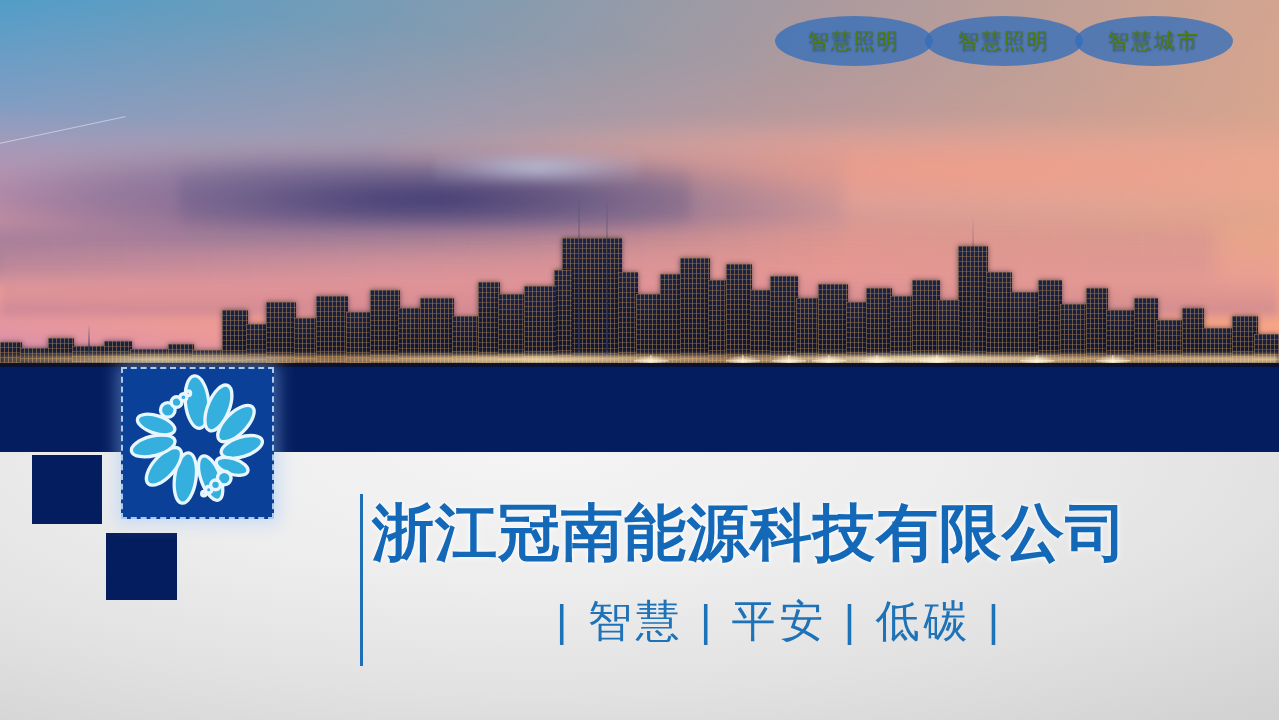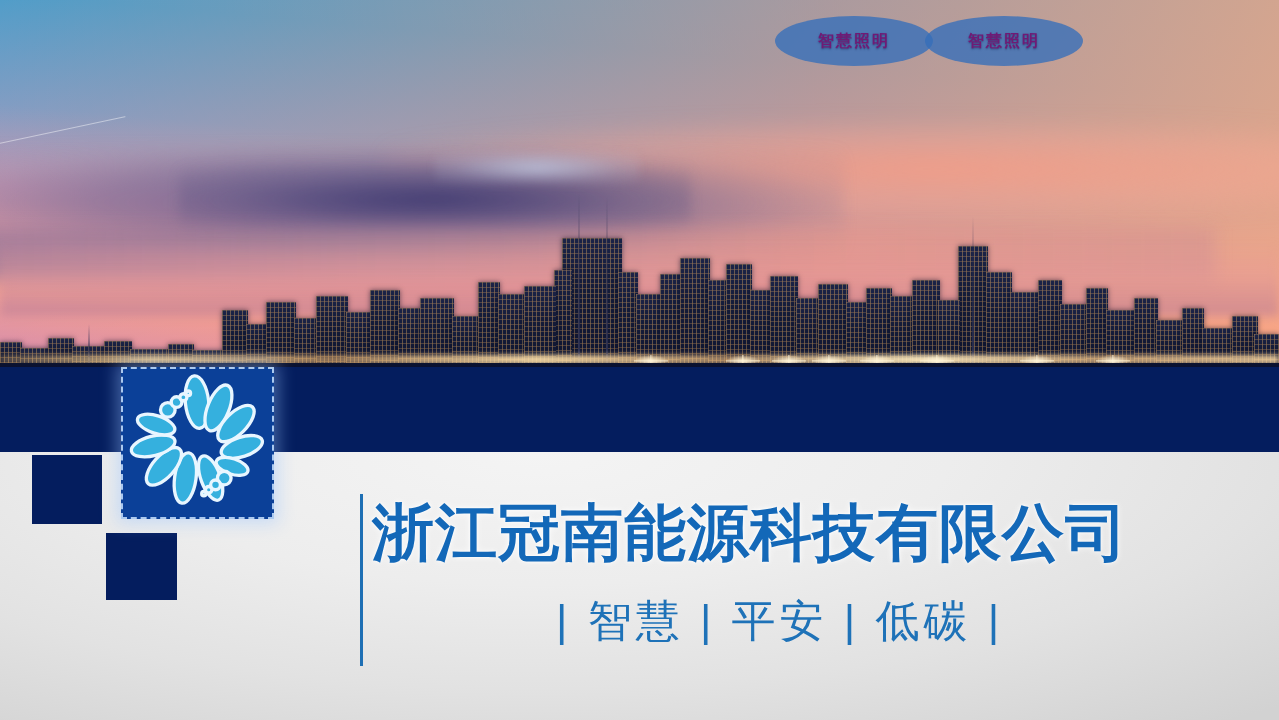--- a/index.html
+++ b/index.html
@@ -204,23 +204,23 @@
 
   
   #badges{
     position:absolute;left:775px;top:16px;width:462px;height:50px;
   }
   .badge{
     position:absolute;top:0;width:158px;height:50px;
     border-radius:50%;
     background:rgba(52,110,186,0.78);
     display:flex;align-items:center;justify-content:center;
-    color:#701a75;
+    color:#4d7c0f;
     font-family:"Liberation Serif",serif;
-    font-size:16px;font-weight:700;letter-spacing:2px;
+    font-size:21px;font-weight:400;letter-spacing:2px;
     text-shadow:0 1px 2px rgba(20,40,90,.55);
   }
   #badge0{left:0px;}
   #badge1{left:150px;}
   #badge2{left:300px;}
 </style>
 </head>
 <body>
 
 <div id="stage">
@@ -347,15 +347,16 @@
     </svg>
   </div>
 
   <div class="vrule"></div>
   <div id="title">浙江冠南能源科技有限公司</div>
   <div id="subtitle">| 智慧 | 平安 | 低碳 |</div>
 
   <div id="badges">
     <div class="badge" id="badge0">智慧照明</div>
     <div class="badge" id="badge1">智慧照明</div>
+    <div class="badge" id="badge2">智慧城市</div>
   </div>
 
 </div>
 
 </body></html>

